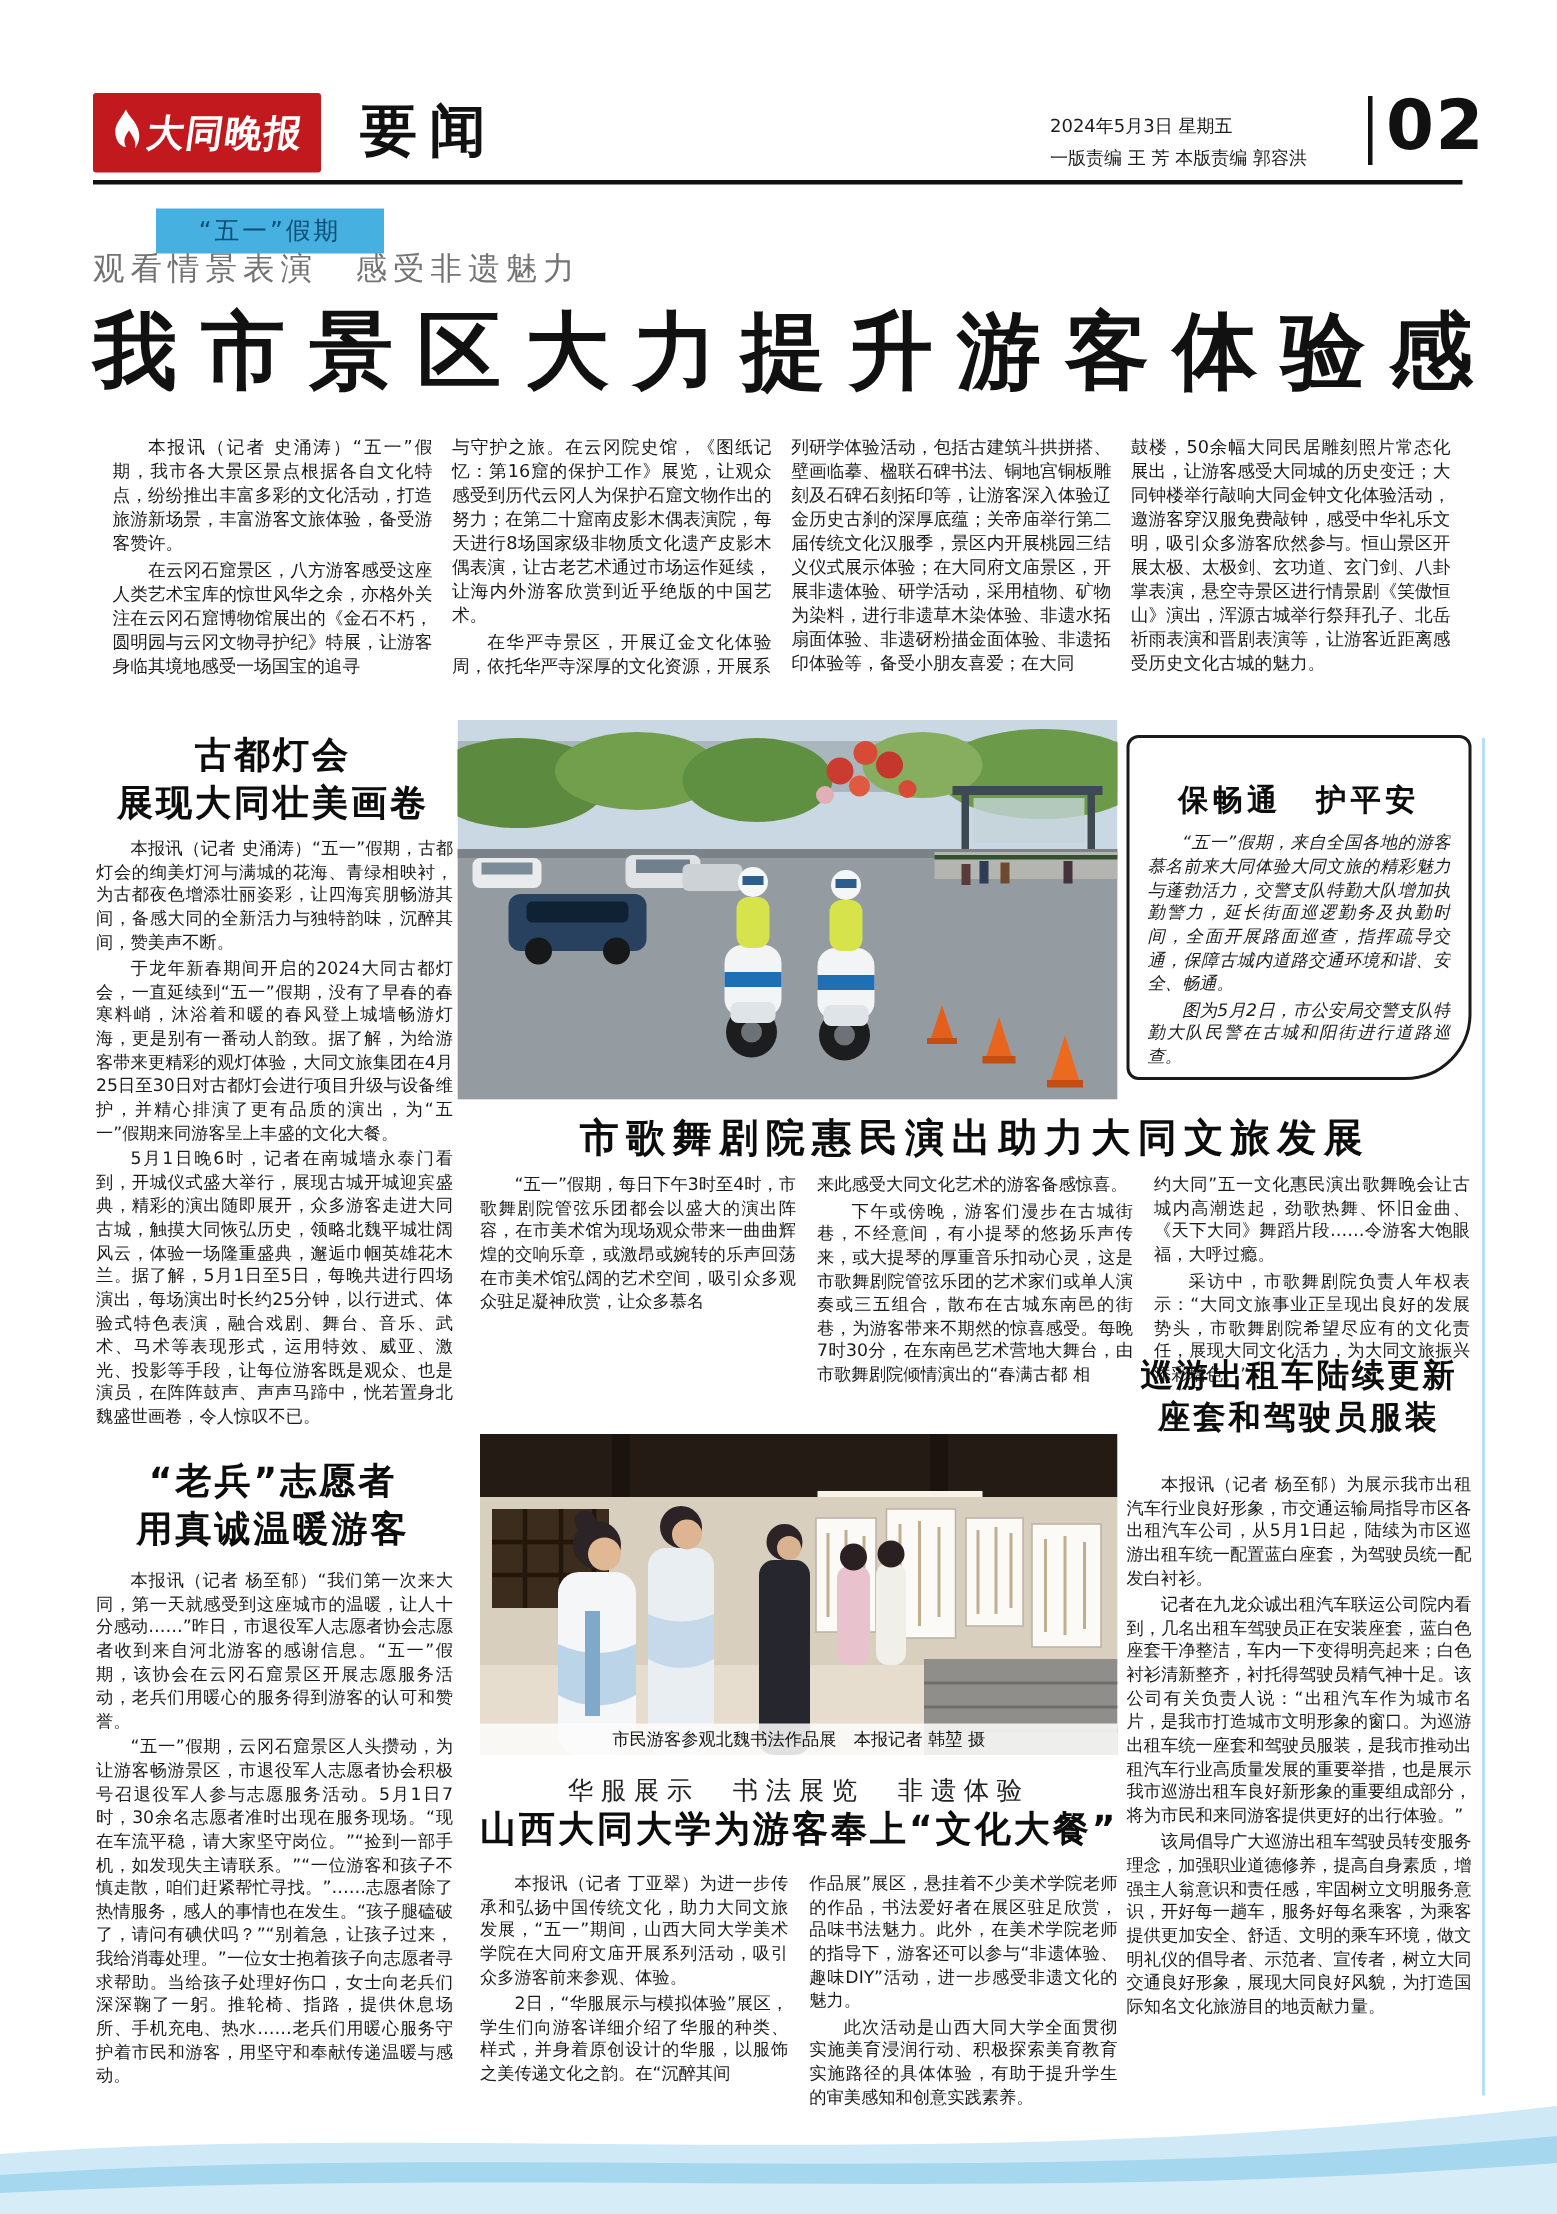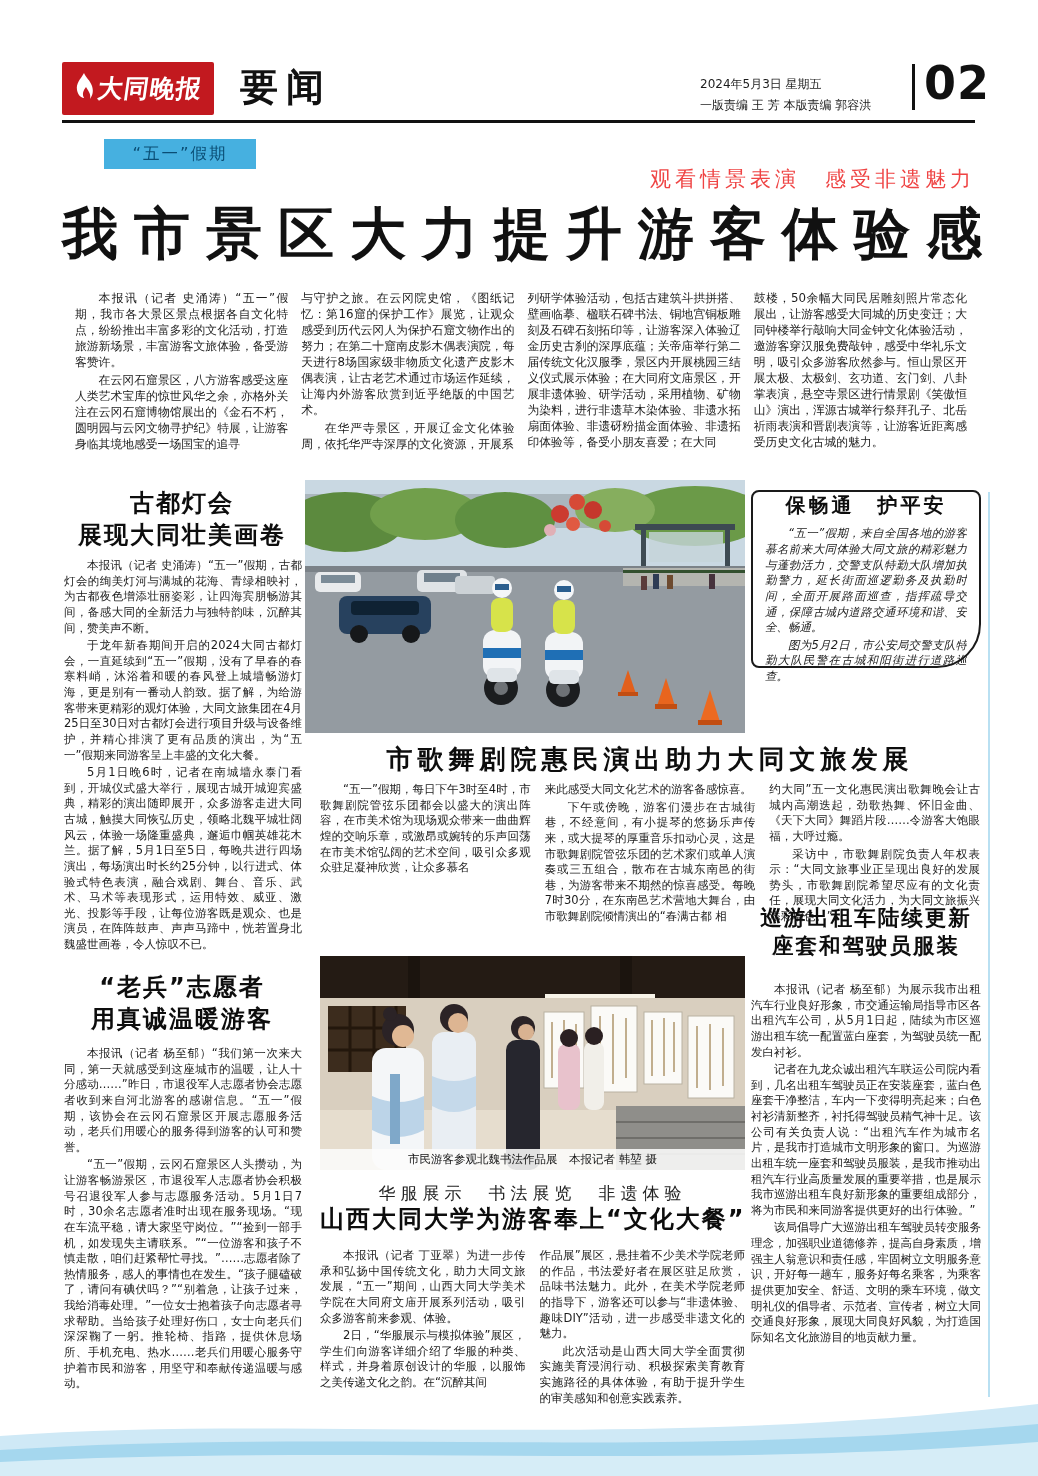--- a/index.html
+++ b/index.html
@@ -11,39 +11,39 @@
             display:flex;align-items:center;justify-content:center;gap:4px;}
   .logo-text{color:#fff;font-size:25px;font-weight:900;transform:skewX(-8deg);letter-spacing:1px;white-space:nowrap;}
   .section-title{left:240px;top:62px;font-size:38px;font-weight:900;letter-spacing:8px;}
   .meta{left:700px;top:74px;font-size:12px;line-height:1.75;color:#1c1c1c;white-space:nowrap;}
   .pagenum-bar{left:912px;top:64px;width:3px;height:46px;background:#111;}
   .pagenum{left:924px;top:56px;font-size:46px;font-weight:900;letter-spacing:1px;}
   .head-rule{left:62px;top:120px;width:913px;height:3px;background:#111;}
   
   .badge{left:104px;top:139px;width:152px;height:30px;background:#46b0e0;color:#0a4d74;
          font-size:16.5px;font-weight:normal;text-align:center;line-height:30px;letter-spacing:2px;}
-  .kicker{left:62px;top:165px;width:913px;text-align:right;font-size:21px;letter-spacing:4px;color:#ef4444;}
+  .kicker{left:62px;top:165px;width:913px;text-align:left;font-size:21px;letter-spacing:4px;color:#737373;}
   .main-headline{left:62px;top:197px;width:913px;text-align:right;font-size:56px;font-weight:900;
                  letter-spacing:16px;white-space:nowrap;}
   
   .body-text{font-size:11.5px;line-height:1.36;color:#1b1b1b;text-align:justify;overflow:hidden;}
   .body-text p{margin:0 0 2px 0;text-indent:2em;}
   .body-text p.cont{text-indent:0;}
   .cols{display:flex;}
   .cols>div{flex:1;}
   
   .art-title{font-weight:900;text-align:center;line-height:1.32;letter-spacing:2px;color:#0d0d0d;}
   .t24{font-size:24px;}
   .t21{font-size:21.5px;}
   .t27{font-size:26px;letter-spacing:5px;white-space:nowrap;}
   .t25{font-size:24px;letter-spacing:2px;white-space:nowrap;}
   .sub-kicker{text-align:center;font-size:17px;letter-spacing:5px;color:#222;}
   
-  .safe-box{left:751px;top:490px;width:230px;height:178px;border:2px solid #1a1a1a;
-            border-radius:8px 8px 44px 8px;box-sizing:border-box;padding:0 12px 6px 12px;background:#fff;}
+  .safe-box{left:751px;top:490px;width:230px;height:230px;border:2px solid #1a1a1a;
+            border-radius:8px 8px 44px 8px;box-sizing:border-box;padding:28px 12px 6px 12px;background:#fff;}
   .safe-box .body-text{font-style:italic;font-size:11.5px;}
   
   .photo{display:block;}
   .caption-strip{position:absolute;left:0;bottom:0;width:100%;text-align:center;font-size:11.5px;
                  color:#141414;background:rgba(252,252,250,.88);padding:3px 0;}
   .right-rule{left:988px;top:492px;width:2px;height:905px;background:#b9e0f2;}
   .swoosh{left:0;top:1398px;width:1038px;height:78px;}
 </style>
 </head>
 <body>

